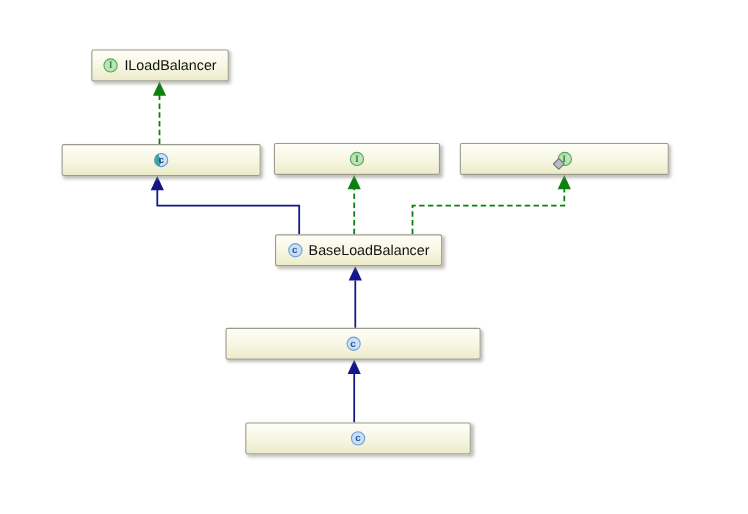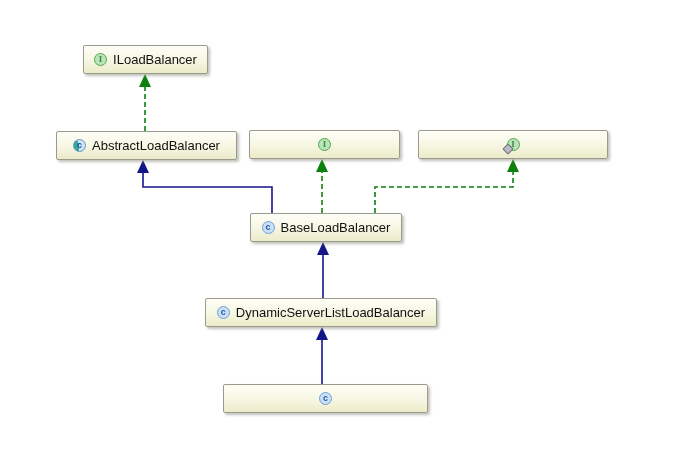--- a/index.html
+++ b/index.html
@@ -130,38 +130,36 @@
     <polygon class="arrow-extends" points="322,327 316,340 328,340"></polygon>
   </svg>
 
   <div class="node" style="left:83px; top:45px; width:125px;">
     <span class="icon icon-interface">I</span>
     <span class="node-label">ILoadBalancer</span>
   </div>
 
   <div class="node" style="left:56px; top:131px; width:181px;">
     <span class="icon icon-abstract-class">c</span>
-    <span class="node-label">AbstractLoadBalancer</span>
   </div>
 
   <div class="node" style="left:249px; top:130px; width:151px;">
     <span class="icon icon-interface">I</span>
   </div>
 
   <div class="node" style="left:418px; top:130px; width:190px;">
     <span class="icon icon-interface">I<i class="inner-badge"></i></span>
   </div>
 
   <div class="node" style="left:250px; top:213px; width:152px;">
     <span class="icon icon-class">c</span>
     <span class="node-label">BaseLoadBalancer</span>
   </div>
 
   <div class="node" style="left:205px; top:298px; width:232px;">
     <span class="icon icon-class">c</span>
-    <span class="node-label">DynamicServerListLoadBalancer</span>
   </div>
 
   <div class="node" style="left:223px; top:384px; width:205px;">
     <span class="icon icon-class">c</span>
   </div>
 
 </div>
 
 </body></html>

